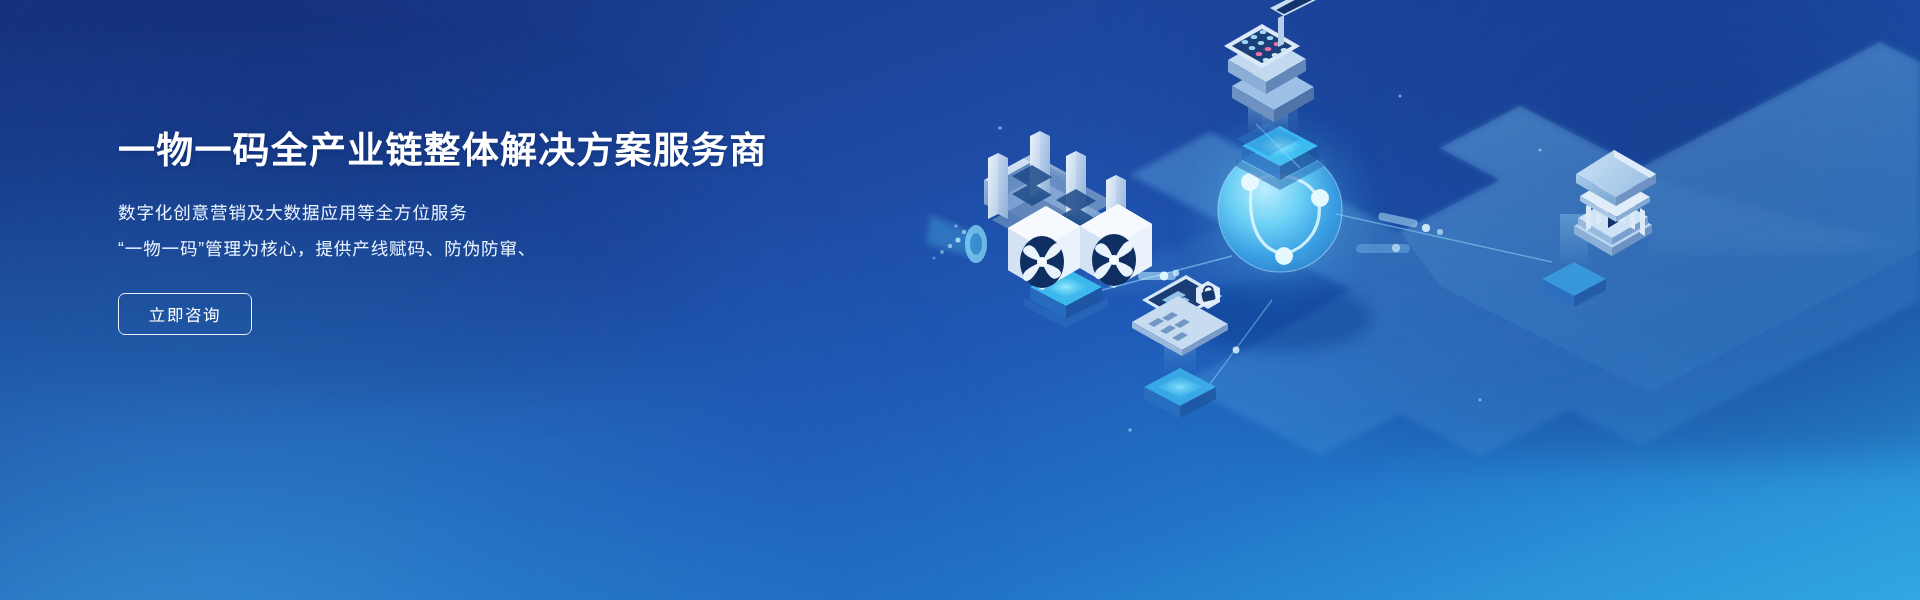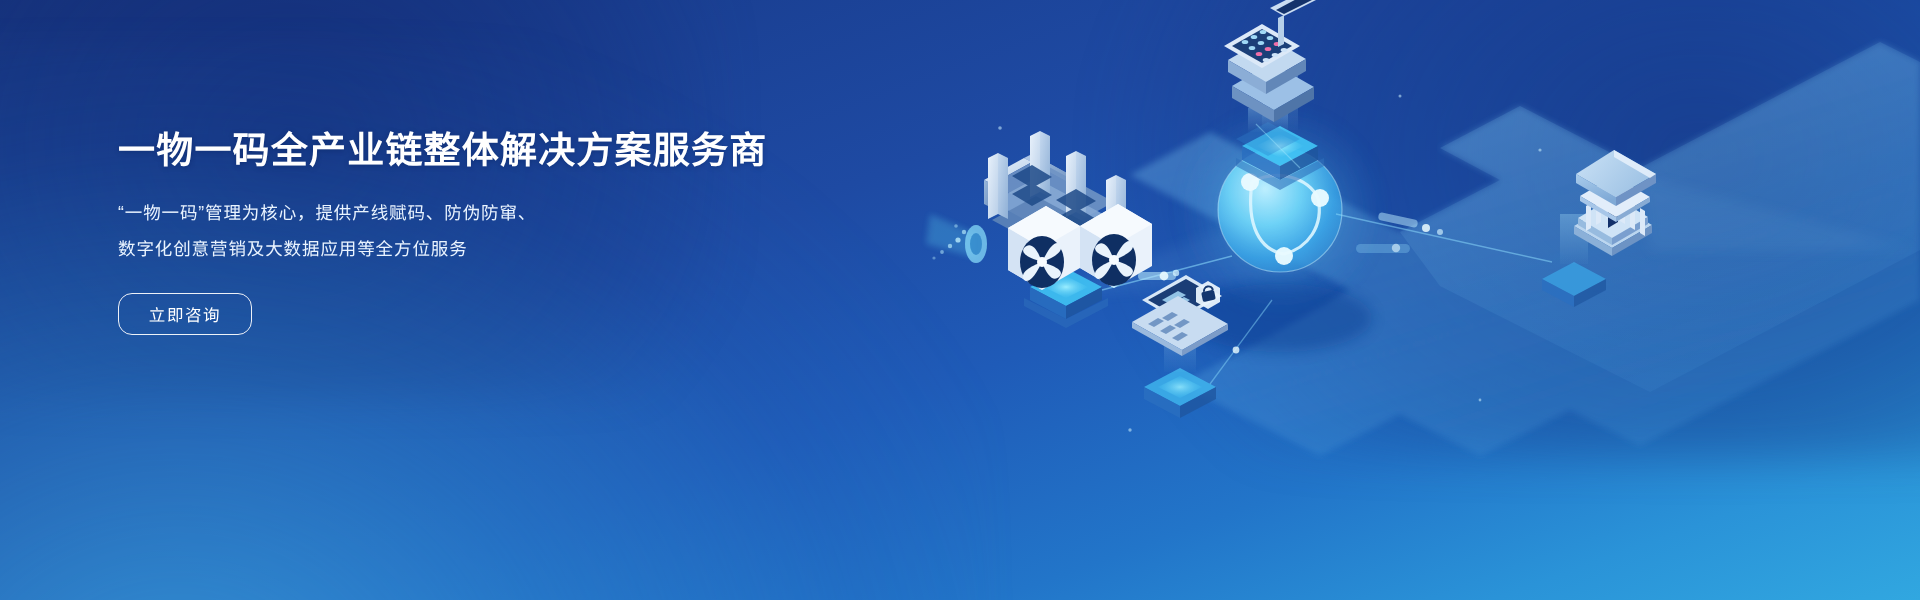--- a/index.html
+++ b/index.html
@@ -97,21 +97,21 @@
     font-weight: 400;
   }
   .cta-wrap { margin-top: 26px; }
   .cta-button {
     display: inline-flex;
     align-items: center;
     justify-content: center;
     width: 134px;
     height: 42px;
     border: 1.6px solid rgba(255,255,255,0.92);
-    border-radius: 14px;
+    border-radius: 7px;
     background: transparent;
     color: #ffffff;
     font-size: 16.5px;
     letter-spacing: 1.6px;
     cursor: pointer;
     font-family: inherit;
     padding: 0;
   }
 
   
@@ -491,21 +491,21 @@
         <circle cx="660" cy="150" r="1.6"></circle>
         <circle cx="250" cy="430" r="1.7"></circle>
         <circle cx="600" cy="400" r="1.4"></circle>
       </g>
     </svg>
   </div>
 
   <div class="text-col">
     <h1 class="headline">一物一码全产业链整体解决方案服务商</h1>
 
+    <div class="sub-line">数字化创意营销及大数据应用等全方位服务</div>
     <div class="sub-line">“一物一码”管理为核心，提供产线赋码、防伪防窜、</div>
-    <div class="sub-line">数字化创意营销及大数据应用等全方位服务</div>
 
     <div class="cta-wrap">
       <button class="cta-button">立即咨询</button>
     </div>
   </div>
 
 </div>
 
 </body></html>

